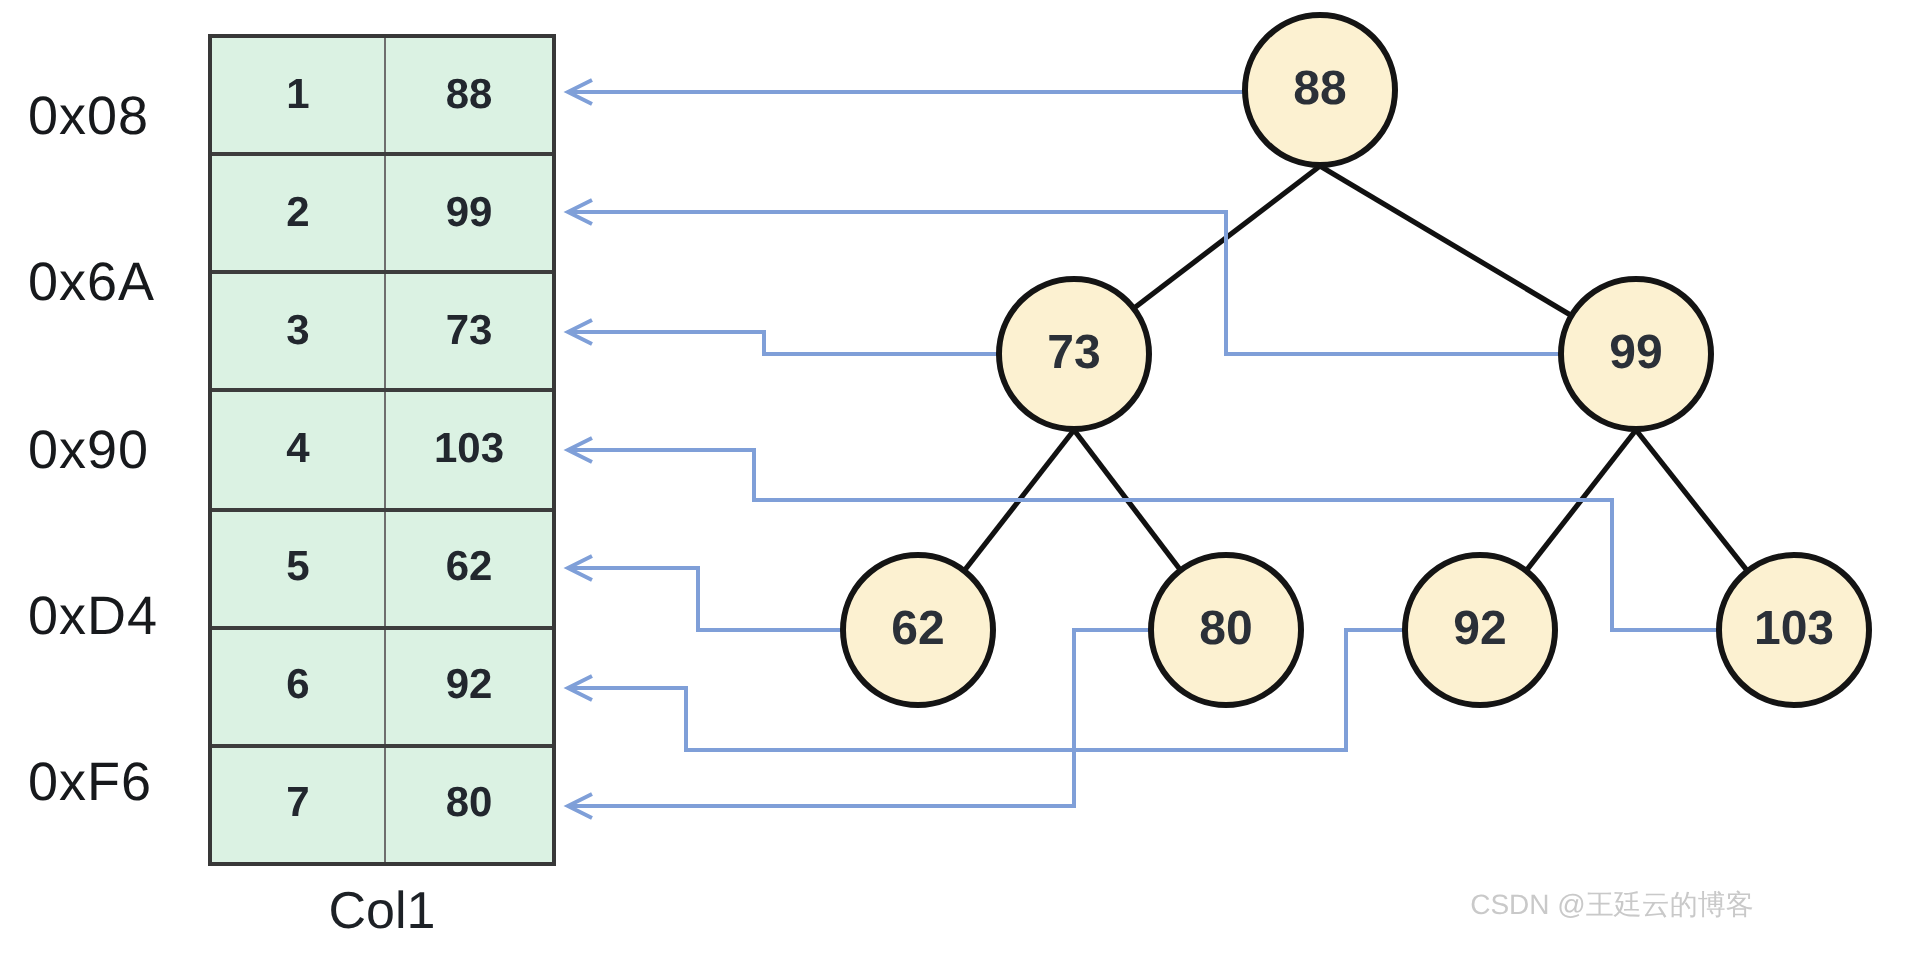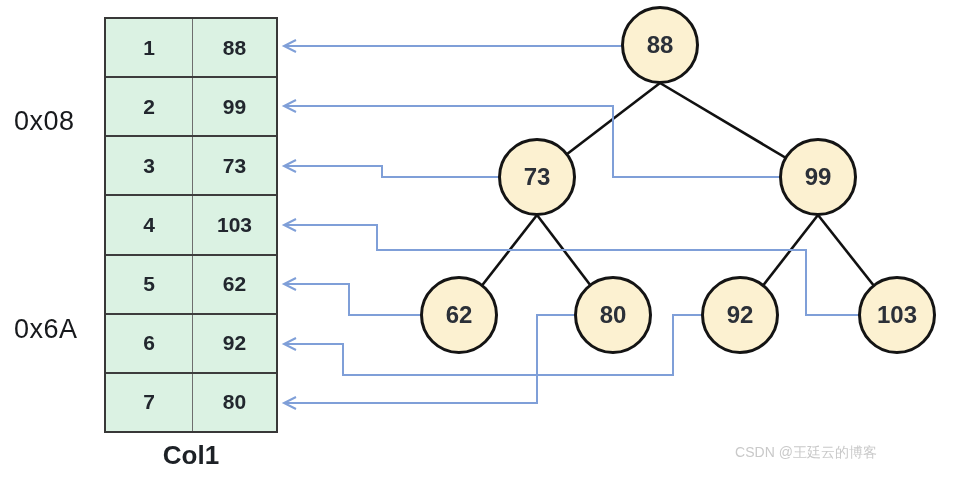--- a/index.html
+++ b/index.html
@@ -18,21 +18,21 @@
     box-sizing:border-box;border:2.5px solid #383838;background:#dbf2e3;
     display:flex;flex-direction:column;z-index:2;}
   .memtable .row{flex:1;display:flex;border-bottom:2px solid #3d3d3d;}
   .memtable .row:last-child{border-bottom:none;}
   .memtable .cell{display:flex;align-items:center;justify-content:center;
     font-weight:bold;font-size:21px;color:#22272e;}
   .memtable .c1{width:87px;border-right:1.5px solid #6e6e6e;box-sizing:border-box;}
   .memtable .c2{flex:1;}
   
   .colheads{position:absolute;left:104px;top:440px;width:174px;display:flex;z-index:2;}
-  .colheads span{flex:1;text-align:center;font-weight:bold;font-size:26px;color:#1d2126;}
+  .colheads span{flex:1;text-align:center;font-weight:normal;font-size:26px;color:#1d2126;}
   
   .node{position:absolute;width:78px;height:78px;box-sizing:border-box;
     border:3px solid #141414;border-radius:50%;background:#fcf1d1;
     display:flex;align-items:center;justify-content:center;
     font-weight:bold;font-size:24px;color:#2b3038;z-index:3;}
   
   .watermark{position:absolute;right:2px;top:444px;width:300px;text-align:center;
     font-size:14px;color:#c9c9c9;z-index:2;}
 </style>
 </head>
@@ -66,20 +66,23 @@
       <polyline points="296,219 284,225 296,231"></polyline>
       <polyline points="296,278 284,284 296,290"></polyline>
       <polyline points="296,338 284,344 296,350"></polyline>
       <polyline points="296,397 284,403 296,409"></polyline>
     </g>
   </svg>
 
   <div class="addresses">
     <div class="addr">0x08</div>
     <div class="addr">0x6A</div>
+    <div class="addr">0x90</div>
+    <div class="addr">0xD4</div>
+    <div class="addr">0xF6</div>
   </div>
 
   <div class="memtable">
     <div class="row">
       <div class="cell c1">1</div>
       <div class="cell c2">88</div>
     </div>
     <div class="row">
       <div class="cell c1">2</div>
       <div class="cell c2">99</div>

